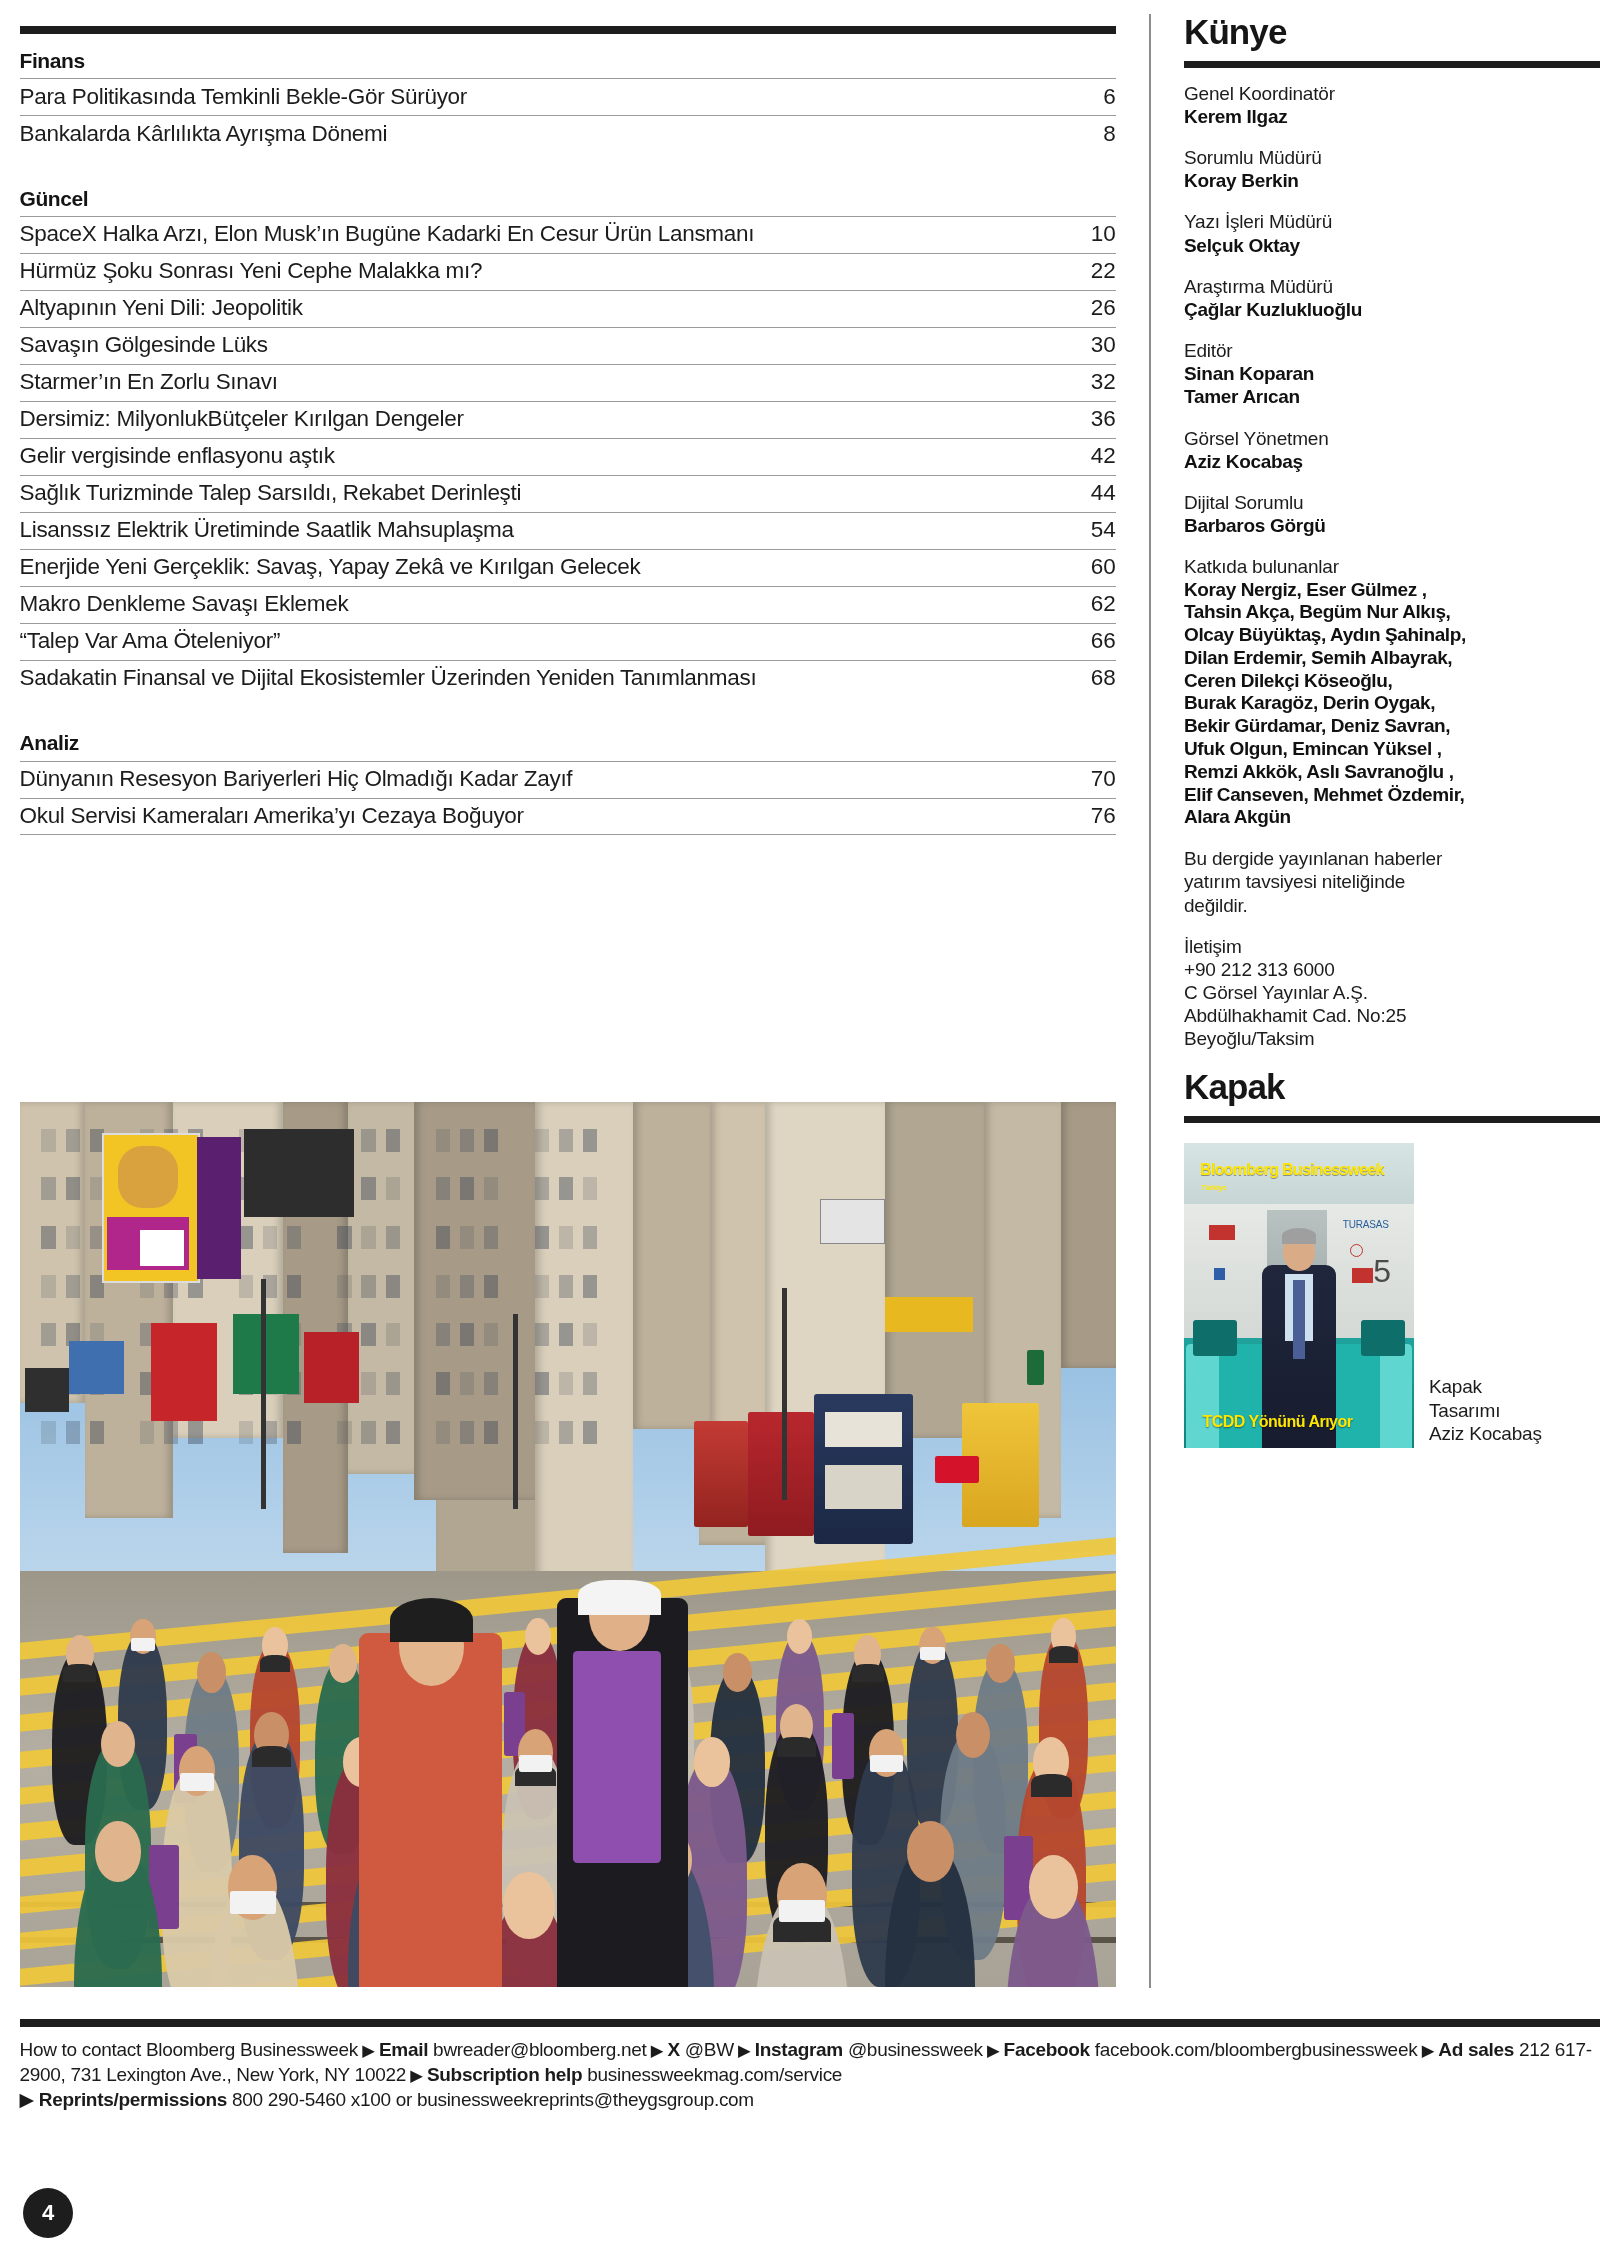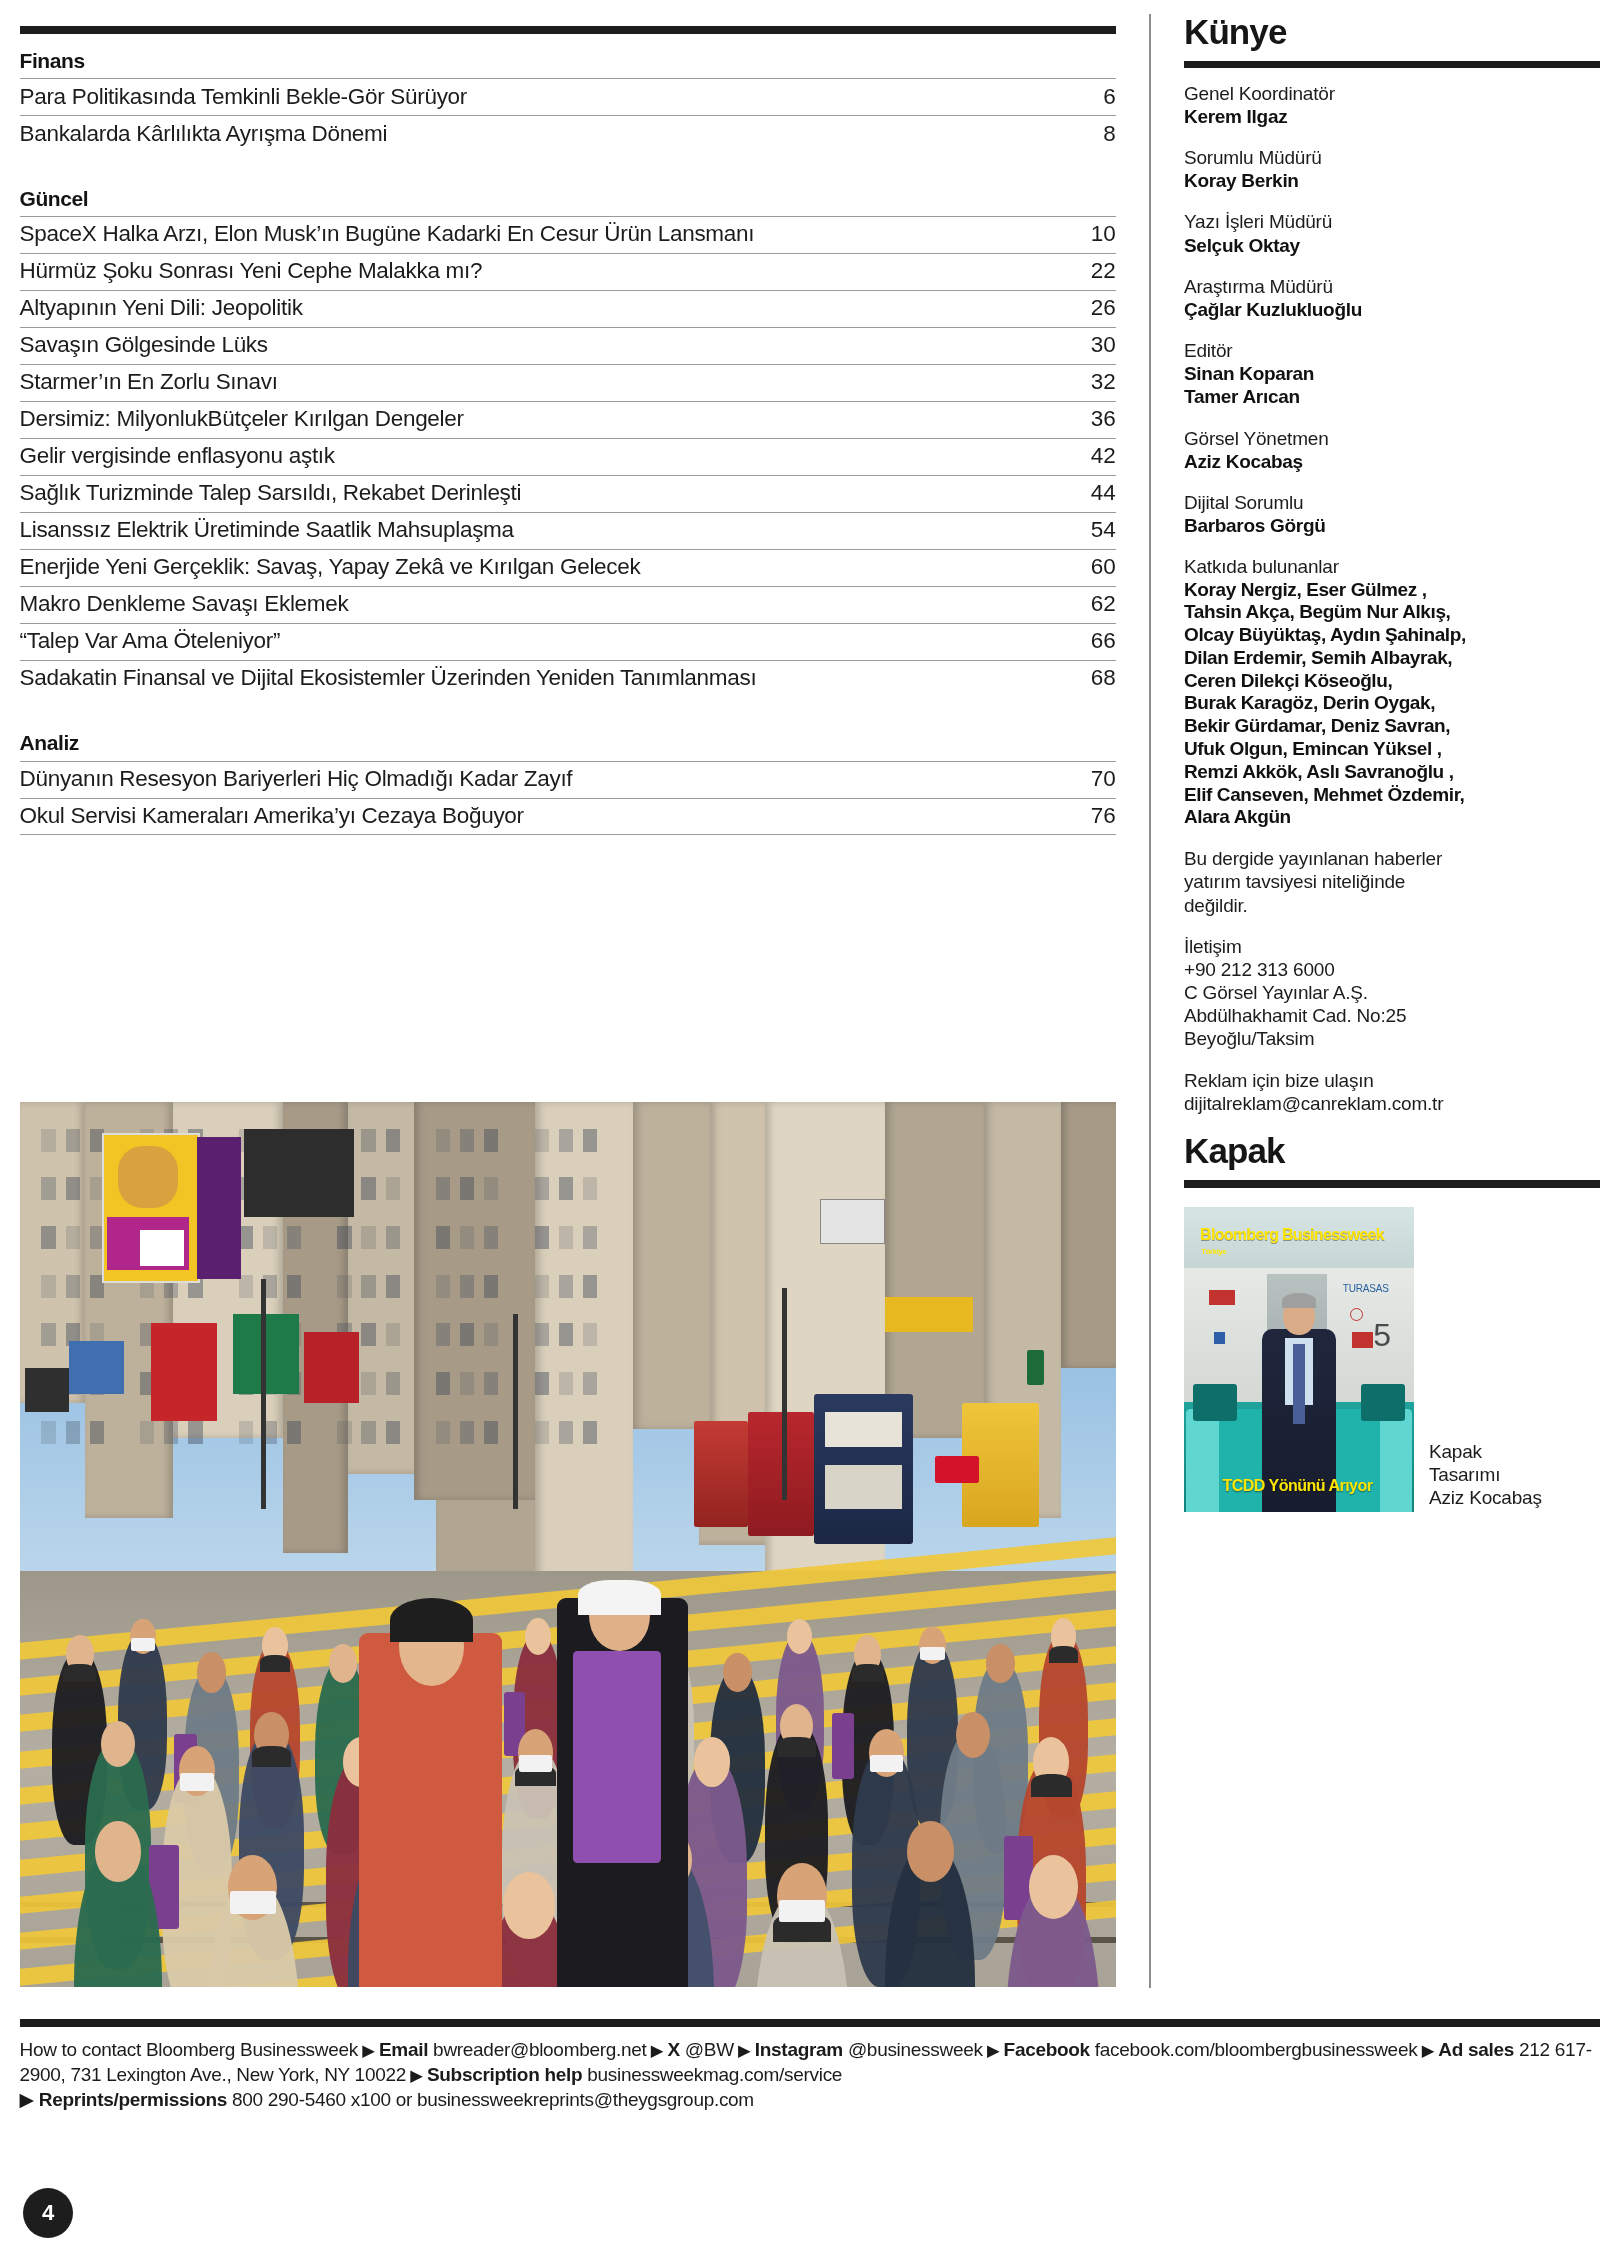--- a/index.html
+++ b/index.html
@@ -213,21 +213,21 @@
     font-size: 16px; font-weight: 700; letter-spacing: -0.7px;
     color:#ffe600; text-shadow: 0 0.8px 0 rgba(0,0,0,.35); white-space: nowrap;
   }
   .cv-logo-sub {
     position:absolute; left:7.5%; top:13%;
     font-size: 7.5px; font-weight: 700; color:#ffe600; letter-spacing:-0.2px;
   }
   .cv-headline {
     position:absolute; left:8%; bottom:5.5%;
     font-size: 16px; font-weight: 700; letter-spacing: -0.5px;
-    color:#ffe600; text-shadow: 0 0.8px 1.5px rgba(0,0,0,.45); white-space: nowrap; margin-left: 20px;
+    color:#ffe600; text-shadow: 0 0.8px 1.5px rgba(0,0,0,.45); white-space: nowrap;
   }
   .cv-num {
     position:absolute; right:10%; top:36%;
     font-size: 32px; color:#4a4a4a; font-weight:400;
   }
   .cv-sign-red { position:absolute; background:#c2332f; }
   .cv-sign-blue { position:absolute; background:#2f5ea8; }
   .cv-turasas { position:absolute; right:11%; top:25%; font-size:10px;
     font-weight:400; color:#27609e; letter-spacing:-0.2px; }
   .cv-nosmoke { position:absolute; right:22%; top:33%; width:13.5px; height:13.5px;
@@ -735,24 +735,20 @@
     <div class="k-block">
       <div class="k-para">İletişim</div>
       <div class="k-para" id="contact-lines">
           <div>+90 212 313 6000</div>
           <div>C Görsel Yayınlar A.Ş.</div>
           <div>Abdülhakhamit Cad. No:25</div>
           <div>Beyoğlu/Taksim</div>
         </div>
     </div>
 
-    <div class="k-block">
-      <div class="k-para">Reklam için bize ulaşın</div>
-      <div class="k-para">dijitalreklam@canreklam.com.tr</div>
-    </div>
 
     <div class="kapak-title">Kapak</div>
     <div class="kapak-rule"></div>
 
     <div class="kapak-row">
       <div class="cover-thumb">
         <div class="cv-ceiling"></div>
         <div class="cv-wall"></div>
         <div class="cv-door"></div>
         <div class="cv-sign-red" style="left:11%;top:27%;width:11%;height:5%;"></div>

